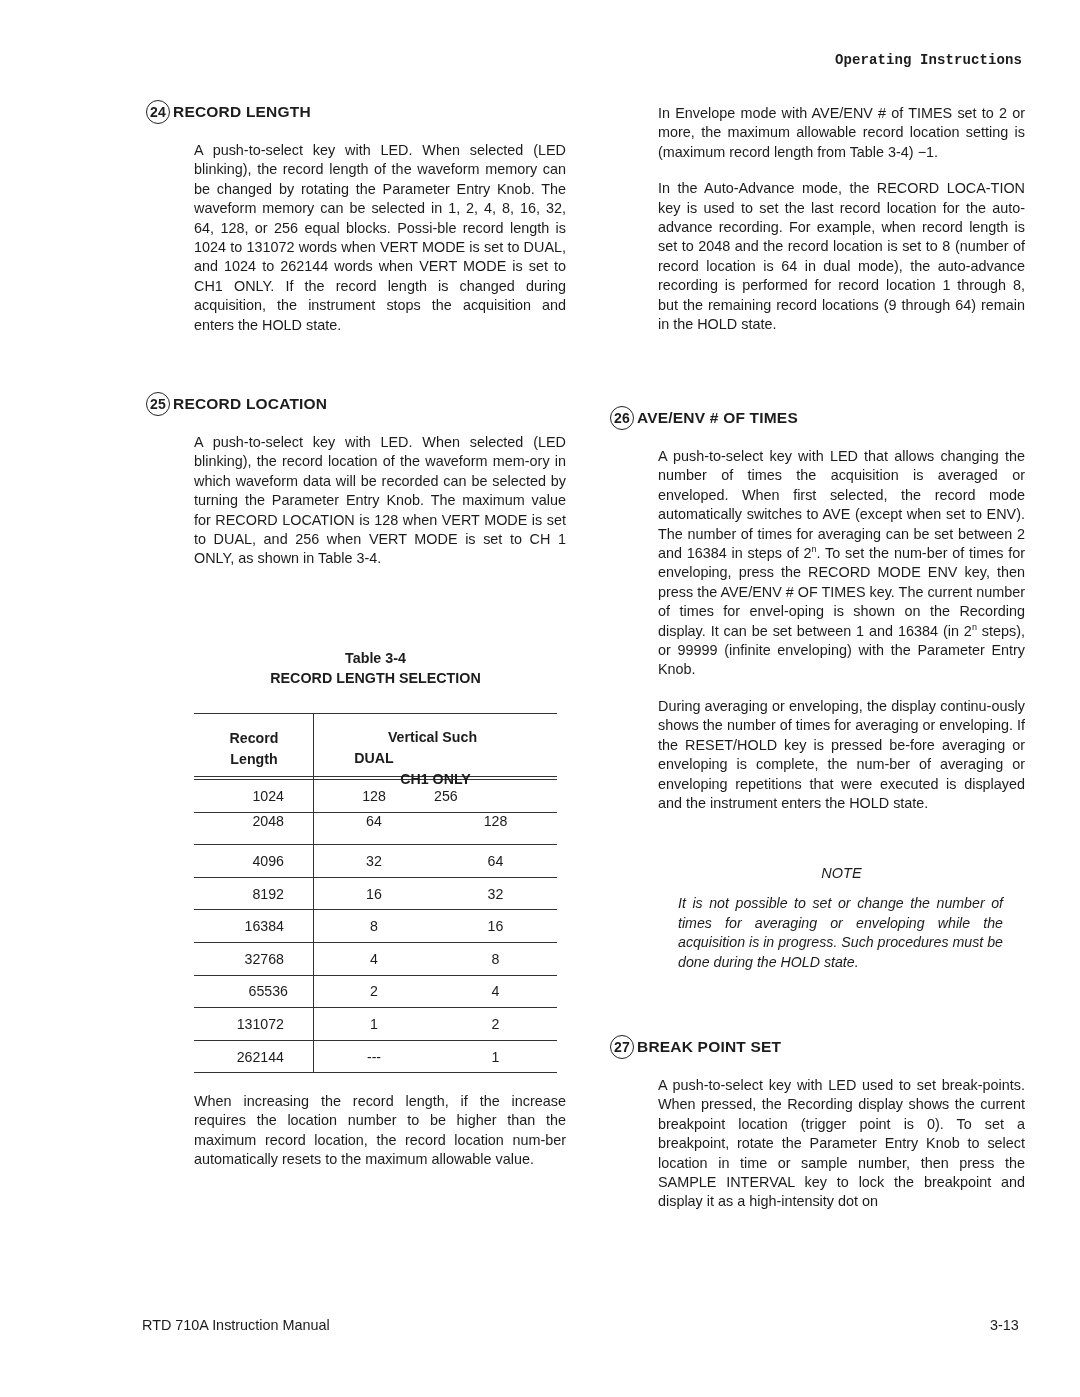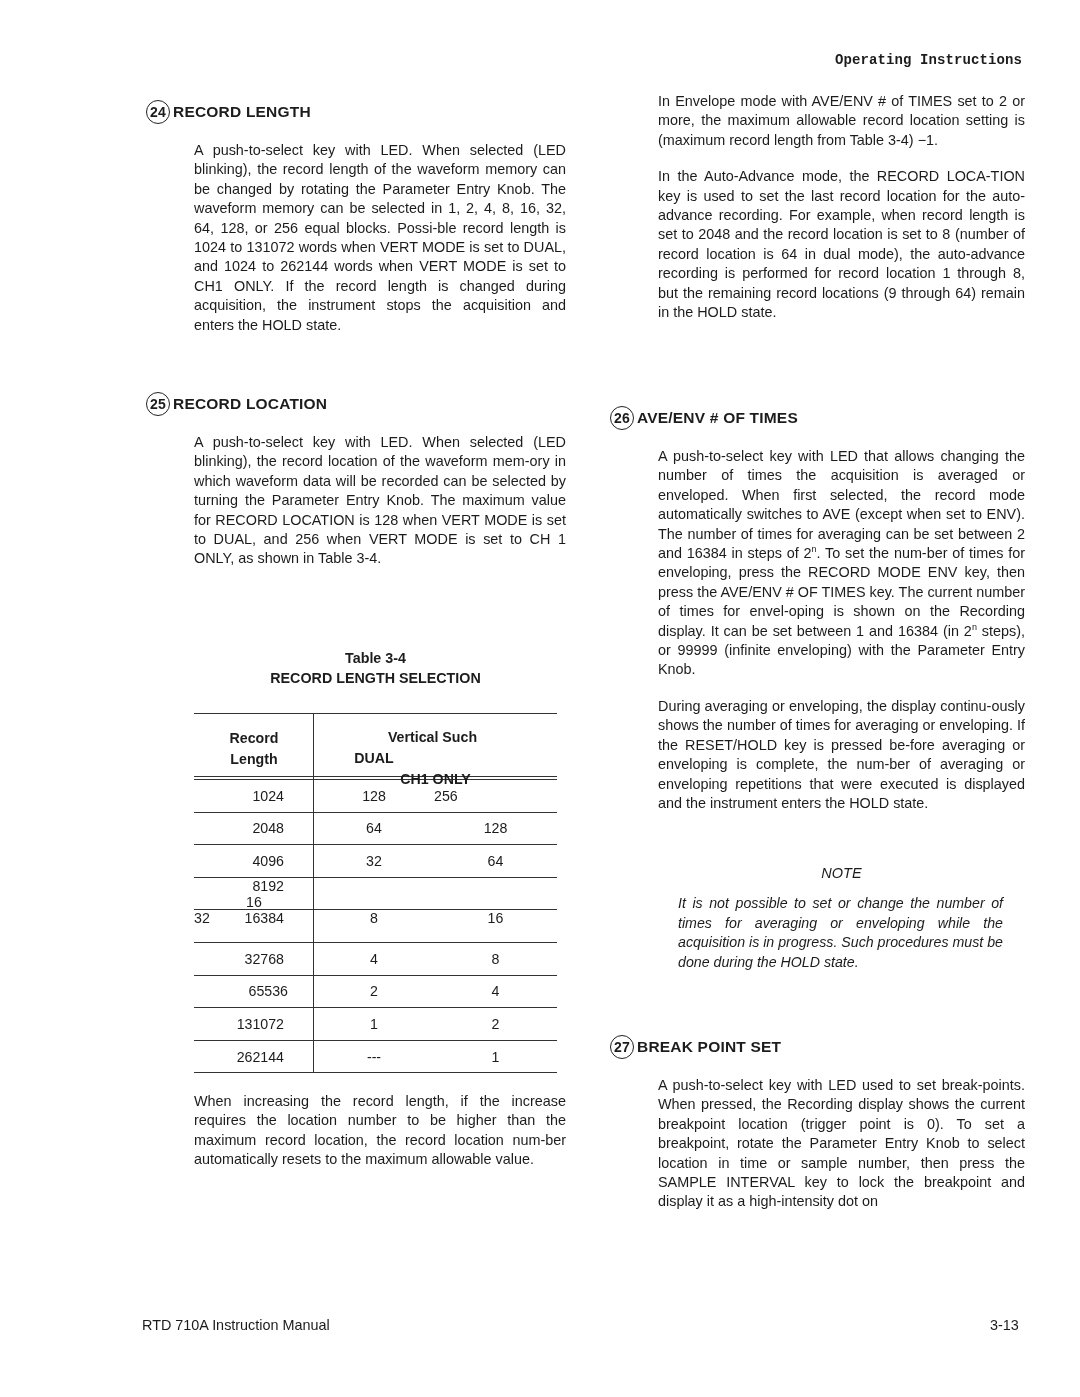--- a/index.html
+++ b/index.html
@@ -72,36 +72,36 @@
       </div>
     </div>
     <div style="border-top:1.2px solid #333; margin-top:2px;"></div>
     <div style="border-top:1.2px solid #333; margin-top:2px;"></div>
     <div id="tbody">
         <div style="display: flex; height: 31.6px; align-items: center; border-bottom: 1.1px solid rgb(51, 51, 51); font-size: 14.2px;">
           <div style="width: 120px; text-align: right; padding-right: 30px; box-sizing: border-box;">1024</div>
           <div style="width: 120px; text-align: center;">128</div>
           <div style="flex: 1 1 0%; text-align: left;">256</div>
         </div>
-        <div style="display: flex; height: 31.6px; align-items: center; border-bottom: 1.1px solid rgb(51, 51, 51); font-size: 14.2px;">
+        <div style="display: flex; height: 31.6px; align-items: flex-start; border-bottom: 1.1px solid rgb(51, 51, 51); font-size: 14.2px;">
           <div style="width: 120px; text-align: right; padding-right: 30px; box-sizing: border-box;">2048</div>
           <div style="width: 120px; text-align: center;">64</div>
           <div style="flex: 1 1 0%; text-align: center;">128</div>
         </div>
         <div style="display: flex; height: 31.6px; align-items: center; border-bottom: 1.1px solid rgb(51, 51, 51); font-size: 14.2px;">
           <div style="width: 120px; text-align: right; padding-right: 30px; box-sizing: border-box;">4096</div>
           <div style="width: 120px; text-align: center;">32</div>
           <div style="flex: 1 1 0%; text-align: center;">64</div>
         </div>
-        <div style="display: flex; height: 31.6px; align-items: flex-start; border-bottom: 1.1px solid rgb(51, 51, 51); font-size: 14.2px; flex-direction: column;">
+        <div style="display: flex; height: 31.6px; align-items: center; border-bottom: 1.1px solid rgb(51, 51, 51); font-size: 14.2px;">
           <div style="width: 120px; text-align: right; padding-right: 30px; box-sizing: border-box;">8192</div>
           <div style="width: 120px; text-align: center;">16</div>
           <div style="flex: 1 1 0%; text-align: center;">32</div>
         </div>
-        <div style="display: flex; height: 31.6px; align-items: flex-start; border-bottom: 1.1px solid rgb(51, 51, 51); font-size: 14.2px;">
+        <div style="display: flex; height: 31.6px; align-items: center; border-bottom: 1.1px solid rgb(51, 51, 51); font-size: 14.2px;">
           <div style="width: 120px; text-align: right; padding-right: 30px; box-sizing: border-box;">16384</div>
           <div style="width: 120px; text-align: center;">8</div>
           <div style="flex: 1 1 0%; text-align: center;">16</div>
         </div>
         <div style="display: flex; height: 31.6px; align-items: center; border-bottom: 1.1px solid rgb(51, 51, 51); font-size: 14.2px;">
           <div style="width: 120px; text-align: right; padding-right: 30px; box-sizing: border-box;">32768</div>
           <div style="width: 120px; text-align: center;">4</div>
           <div style="flex: 1 1 0%; text-align: center;">8</div>
         </div>
         <div style="display: flex; height: 31.6px; align-items: center; border-bottom: 1.1px solid rgb(51, 51, 51); font-size: 14.2px;">
@@ -121,21 +121,21 @@
         </div>
       </div>
     <div style="position:absolute; left:119px; top:0; bottom:0; border-left:1.2px solid #333;"></div>
   </div>
 </div>
 
 <div class="abs col-left" style="top:1092px;">
   <div class="body-text indent">When increasing the record length, if the increase requires the location number to be higher than the maximum record location, the record location num-ber automatically resets to the maximum allowable value.</div>
 </div>
 
-<div class="abs col-right" style="top:92px;">
+<div class="abs col-right" style="top:104px;">
   <div class="body-text indent">In Envelope mode with AVE/ENV # of TIMES set to 2 or more, the maximum allowable record location setting is (maximum record length from Table 3-4) −1.</div>
   <div class="body-text indent" style="margin-top:17px;">In the Auto-Advance mode, the RECORD LOCA-TION key is used to set the last record location for the auto-advance recording. For example, when record length is set to 2048 and the record location is set to 8 (number of record location is 64 in dual mode), the auto-advance recording is performed for record location 1 through 8, but the remaining record locations (9 through 64) remain in the HOLD state.</div>
 </div>
 
 <div class="abs col-right" style="top:406px;">
   <div class="section-head">
     <span class="circ">26</span>
     <span>AVE/ENV # OF TIMES</span>
   </div>
   <div class="body-text indent" style="margin-top:17px;"><span>A push-to-select key with LED that allows changing the number of times the acquisition is averaged or enveloped. When first selected, the record mode automatically switches to AVE (except when set to ENV). The number of times for averaging can be set between 2 and 16384 in steps of 2</span><sup>n</sup><span>. To set the num-ber of times for enveloping, press the RECORD MODE ENV key, then press the AVE/ENV # OF TIMES key. The current number of times for envel-oping is shown on the Recording display. It can be set between 1 and 16384 (in 2</span><sup>n</sup><span> steps), or 99999 (infinite enveloping) with the Parameter Entry Knob.</span></div>

